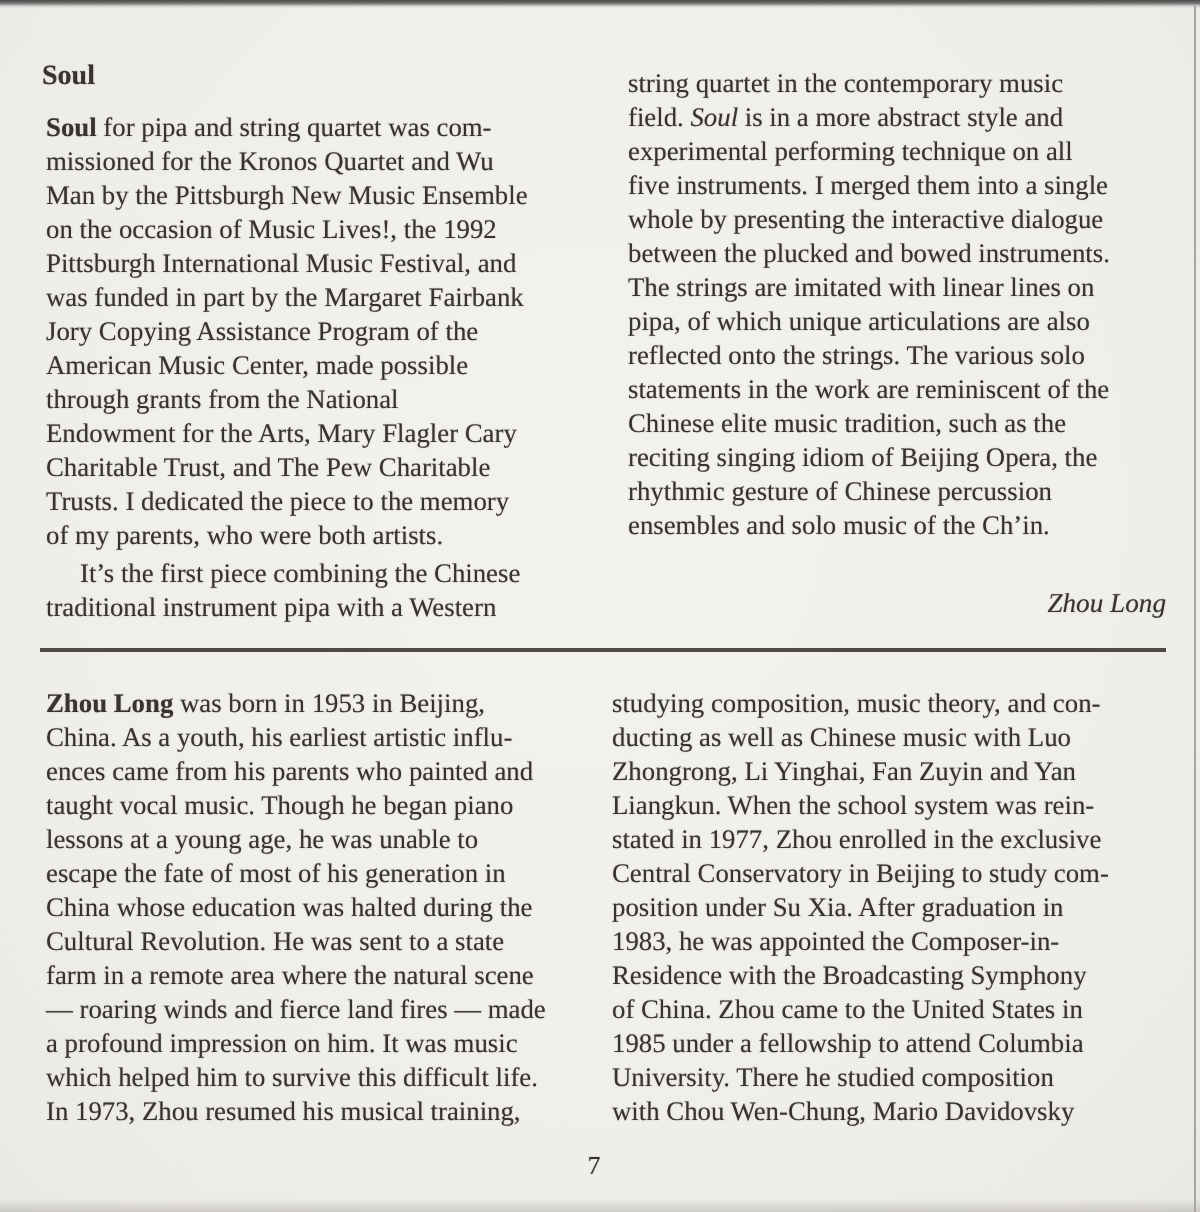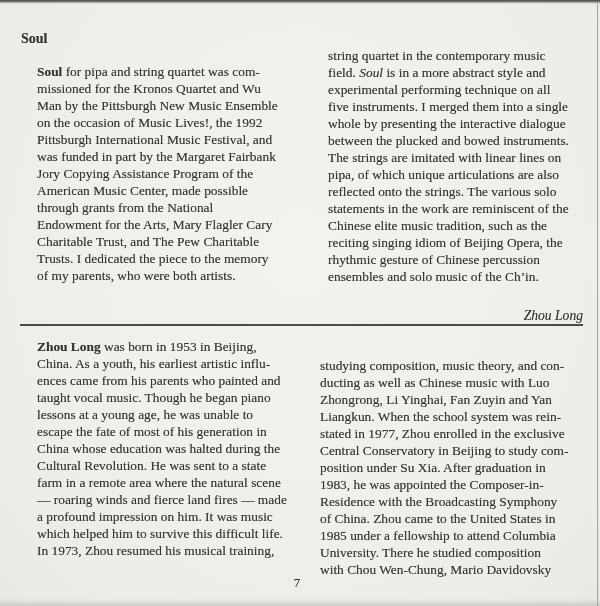--- a/index.html
+++ b/index.html
@@ -30,30 +30,30 @@
     background: linear-gradient(to top, rgba(168,165,160,0.45), rgba(168,165,160,0));
   }
   .col {
     position: absolute;
     font-size: 13.4px;
     line-height: 17px;
     text-shadow: 0 0 0.6px rgba(72,66,58,0.5);
   }
   .col-top-left    { left: 21px;  top: 30px;  width: 270px; }
   .col-top-right   { left: 312px; top: 31px;  width: 271px; }
-  .col-bottom-left { left: 21px;  top: 322px; width: 270px; }
+  .col-bottom-left { left: 21px;  top: 341px; width: 270px; }
   .col-bottom-right{ left: 304px; top: 341px; width: 271px; }
   h2.section-title {
     margin: 0 0 8px 0;
     font-size: 14px;
     line-height: 17px;
     font-weight: bold;
   }
   p.body {
-    margin: 16px;
+    margin: 2px;
     white-space: pre;   
   }
   p.body.indent { text-indent: 17px; }
   .lead-bold { font-weight: bold; }
   .inline-italic { font-style: italic; }
   .signature {
     margin: 22px 0 0 0;
     text-align: right;
     font-style: italic;
     font-size: 13.6px;
@@ -92,20 +92,22 @@
 on the occasion of Music Lives!, the 1992
 Pittsburgh International Music Festival, and
 was funded in part by the Margaret Fairbank
 Jory Copying Assistance Program of the
 American Music Center, made possible
 through grants from the National
 Endowment for the Arts, Mary Flagler Cary
 Charitable Trust, and The Pew Charitable
 Trusts. I dedicated the piece to the memory
 of my parents, who were both artists.</span></p>
+    <p class="body indent">It’s the first piece combining the Chinese
+traditional instrument pipa with a Western</p>
   </section>
 
   <section class="col col-top-right">
     <p class="body"><span>string quartet in the contemporary music
 field. </span><span class="inline-italic">Soul</span><span> is in a more abstract style and
 experimental performing technique on all
 five instruments. I merged them into a single
 whole by presenting the interactive dialogue
 between the plucked and bowed instruments.
 The strings are imitated with linear lines on

